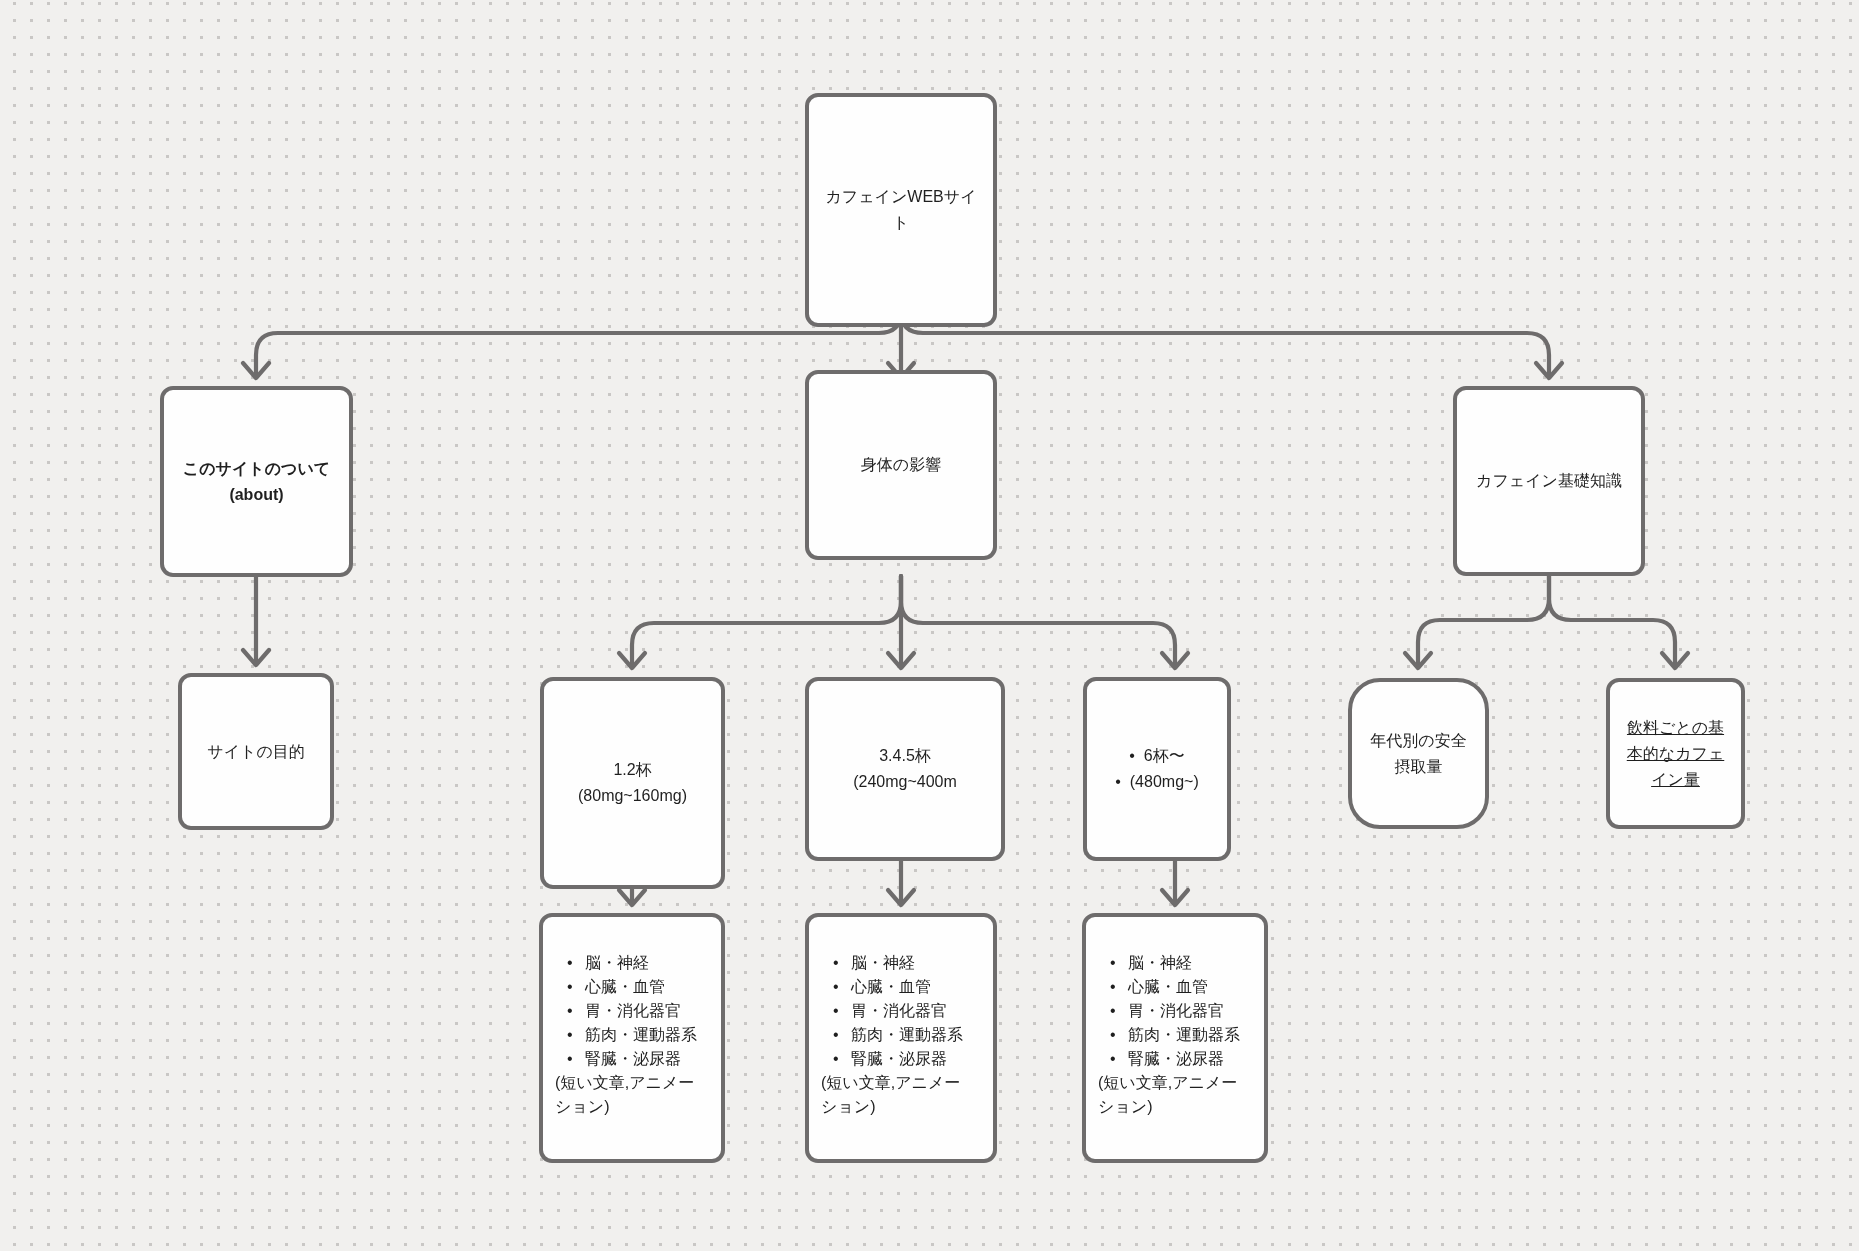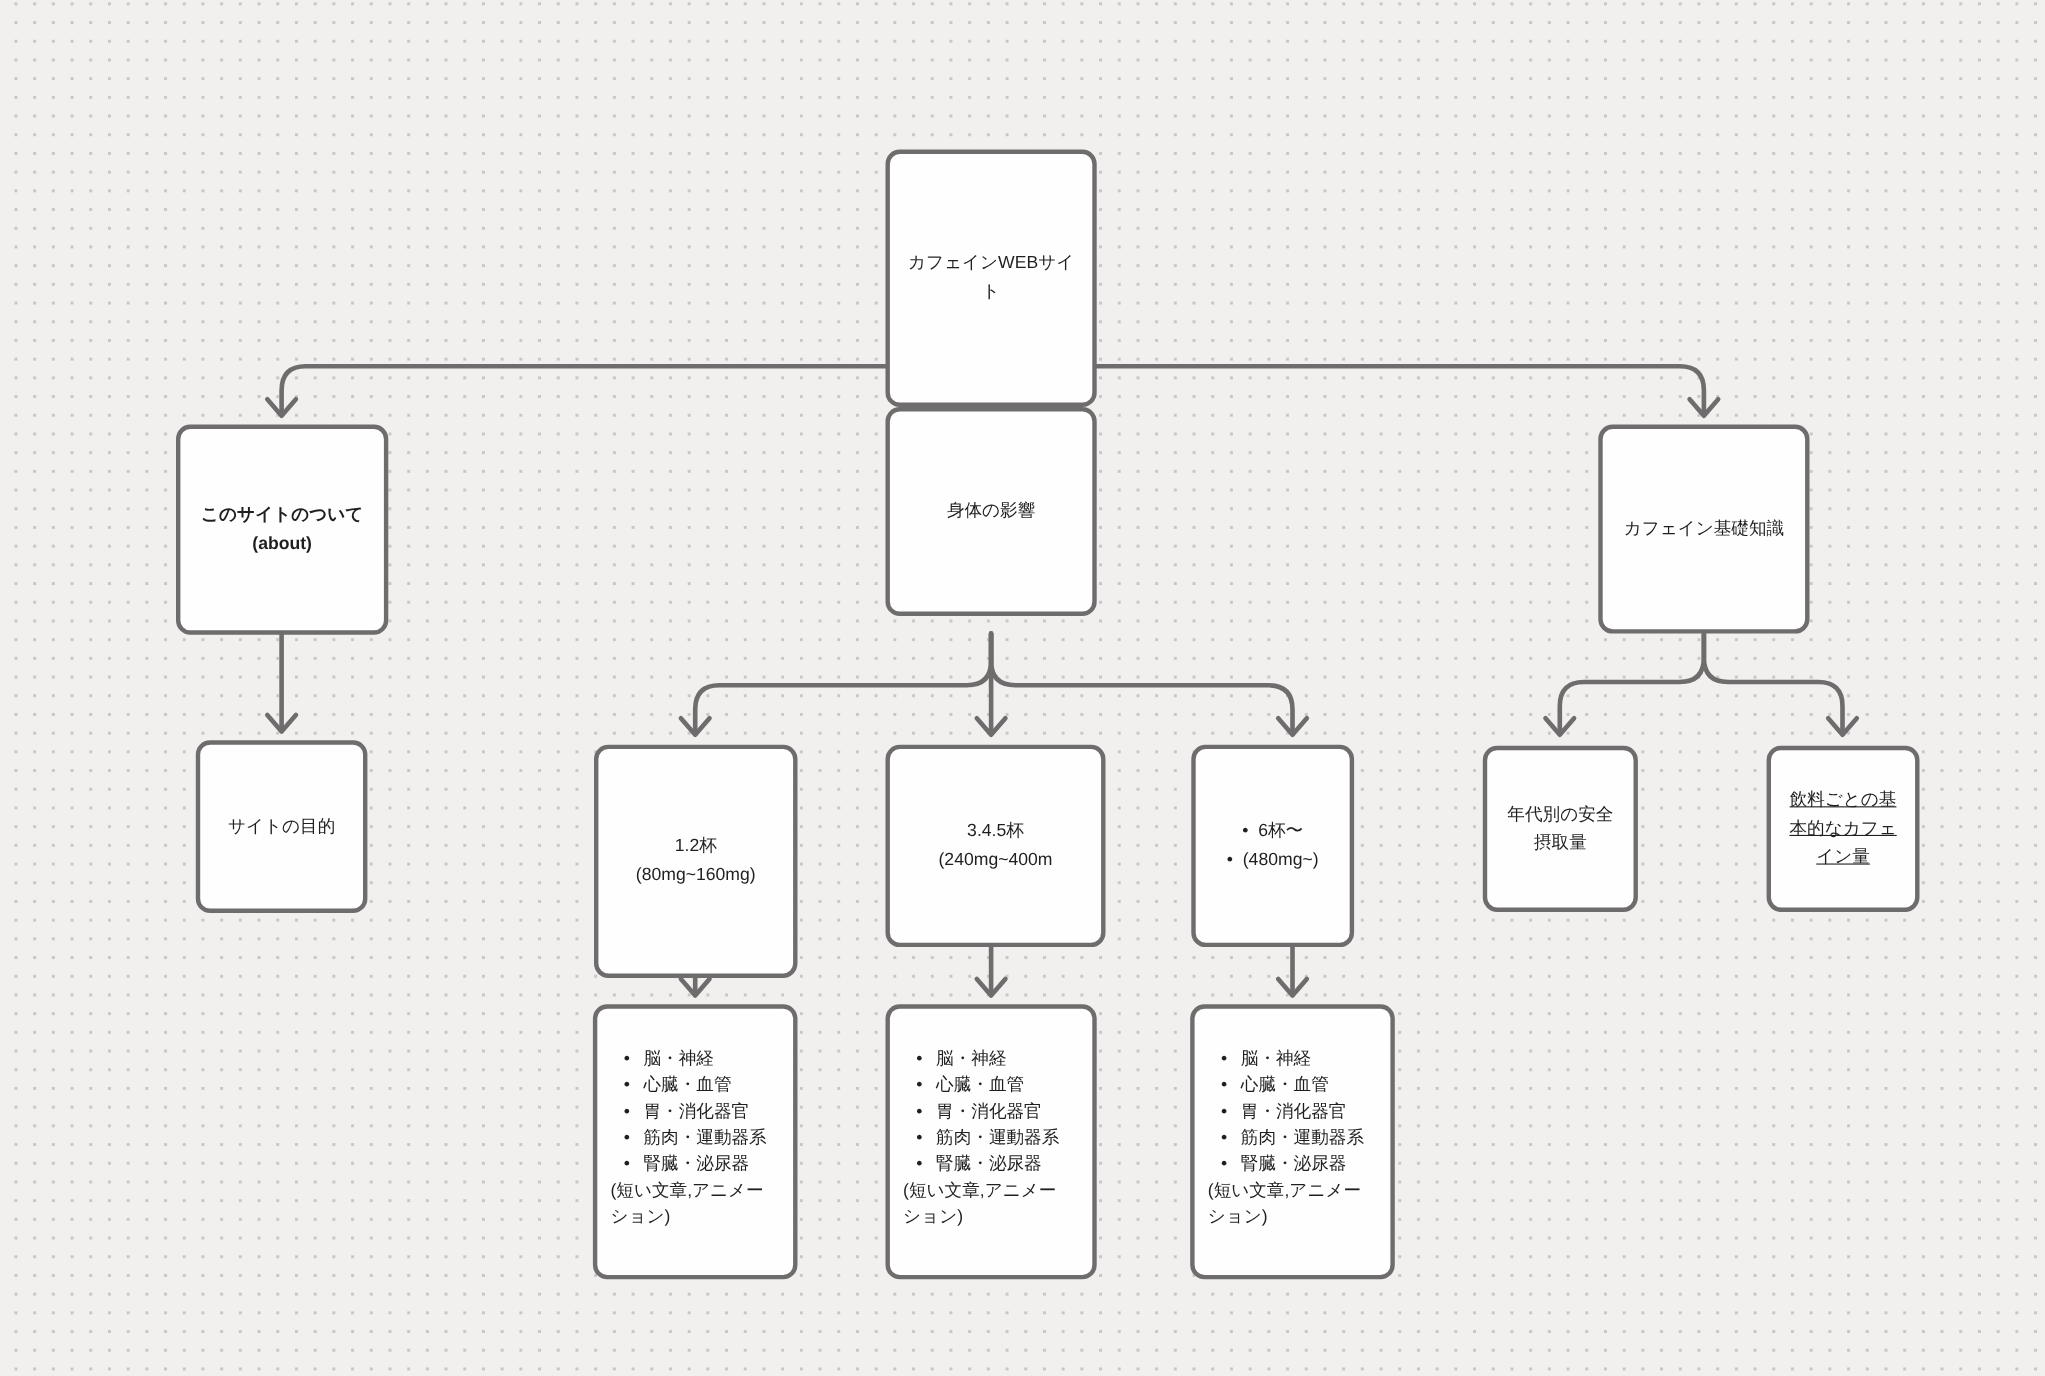--- a/index.html
+++ b/index.html
@@ -114,21 +114,21 @@
     <g>
       <path d="M901 861 V901"></path>
       <path d="M888 890 L901 905 L914 890"></path>
     </g>
     <g>
       <path d="M1175 861 V901"></path>
       <path d="M1162 890 L1175 905 L1188 890"></path>
     </g>
   </svg>
 
-  <div class="node centered" style="left:805px; top:93px; width:192px; height:234px; padding:0 15px;margin-top:43px;">
+  <div class="node centered" style="left:805px; top:93px; width:192px; height:234px; padding:0 15px;">
     <div class="label">カフェインWEBサイト</div>
   </div>
 
   <div class="node centered" style="left:160px; top:386px; width:193px; height:191px; padding:0 12px;font-weight:bold;">
     <div class="label">
       <span class="line">このサイトのついて</span>
       <span class="line">(about)</span>
     </div>
   </div>
 
@@ -158,21 +158,21 @@
     </div>
   </div>
 
   <div class="node centered" style="left:1083px; top:677px; width:148px; height:184px; padding:0 10px;text-align:center;">
     <ul class="c6-list">
       <li>6杯〜</li>
       <li>(480mg~)</li>
     </ul>
   </div>
 
-  <div class="node centered" style="left:1348px; top:678px; width:141px; height:151px; padding:0 14px;">
+  <div class="node centered" style="left:1348px; top:678px; width:141px; height:151px; padding:0 14px;border-radius:32px;">
     <div class="label">年代別の安全摂取量</div>
   </div>
 
   <div class="node centered" style="left:1606px; top:678px; width:139px; height:151px; padding:0 13px;text-decoration:underline;">
     <div class="label">飲料ごとの基本的なカフェイン量</div>
   </div>
 
   <div class="node list-node" style="left:539px; top:913px; width:186px; height:250px;">
     <ul class="fx-list">
       <li>脳・神経</li>

